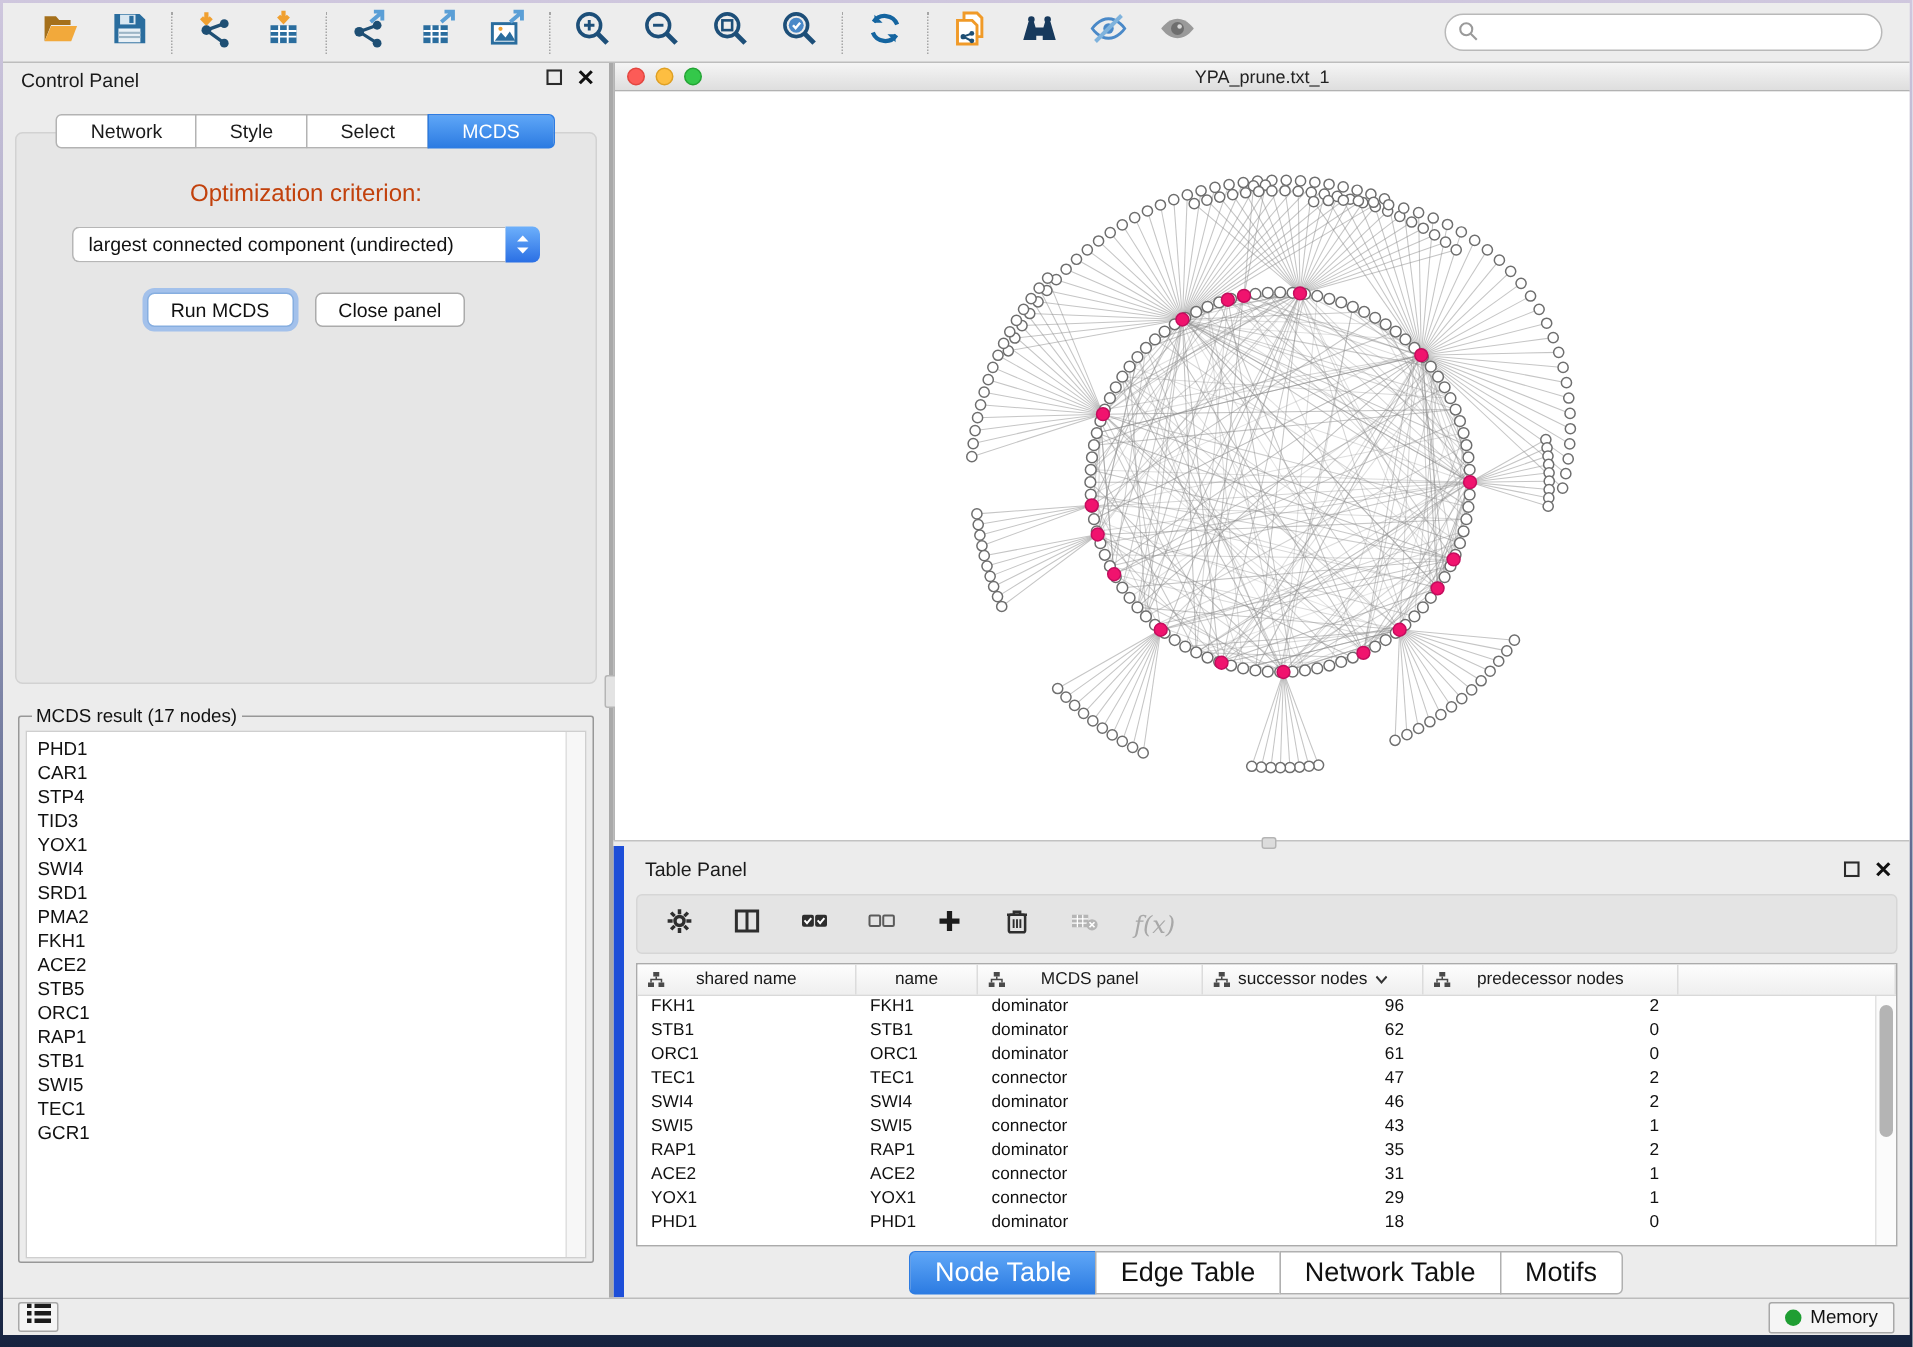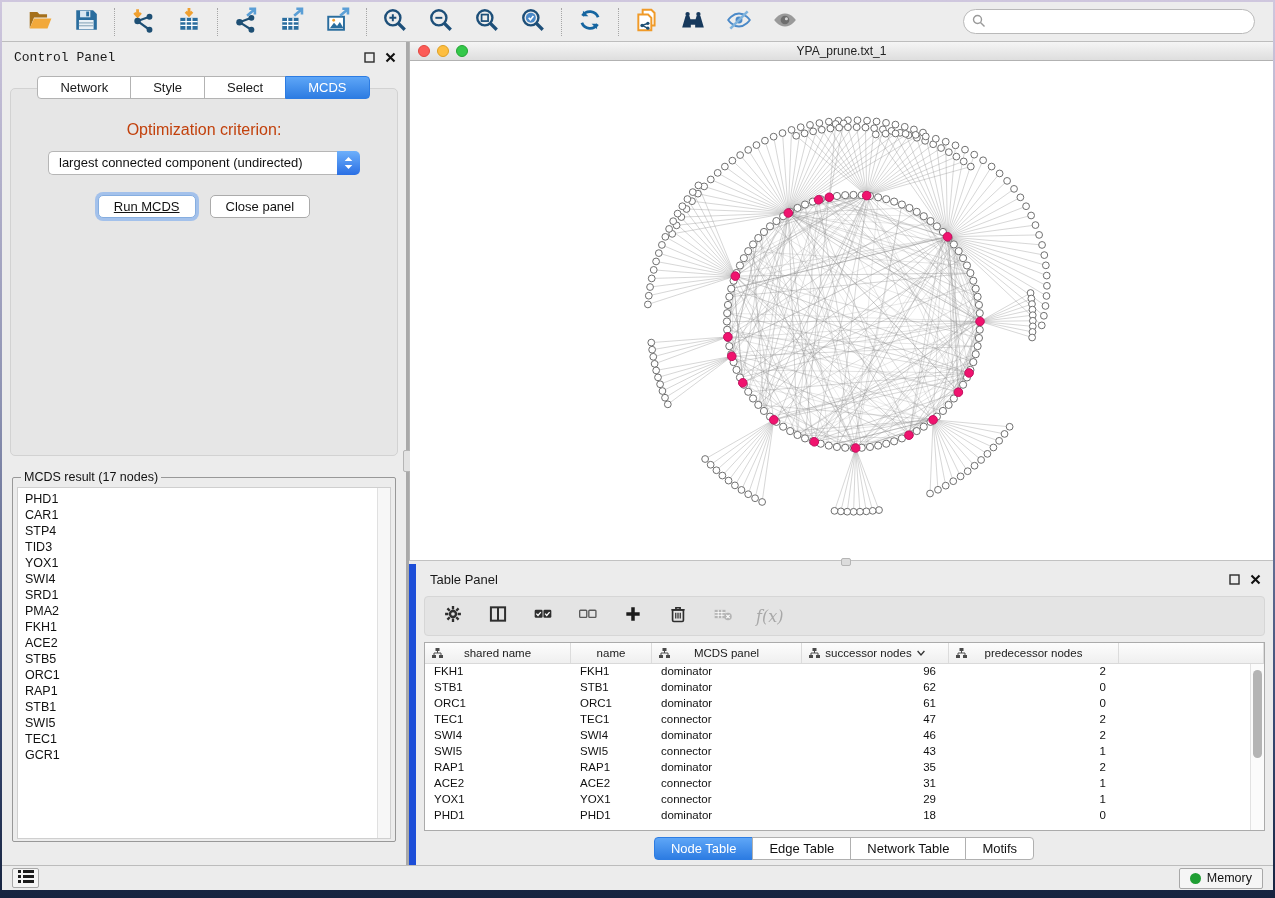--- a/index.html
+++ b/index.html
@@ -15,38 +15,38 @@
   .tb-btn svg { width:26px; height:26px; }
   .search-wrap { margin-left:auto; margin-right:8px; position:relative; }
   .search-input { width:292px; height:25px; border:1px solid #b9b9b9; border-radius:13px; background:#fff; padding:0 10px 0 28px; font-size:13px; outline:none; }
   .search-icon-glyph { position:absolute; left:9px; top:5px; width:14px; height:14px; }
 
   
   .workspace { flex:1 1 auto; display:flex; min-height:0; }
 
   
   .control-panel { width:404px; flex:0 0 404px; background:#ececec; display:flex; flex-direction:column; position:relative; }
-  .cp-title-row { height:26px; display:flex; align-items:center; padding:4px 10px 0 12px;font-family:Liberation Mono, monospace; }
+  .cp-title-row { height:26px; display:flex; align-items:flex-start; padding:4px 10px 0 12px; }
   .panel-title { font-size:13px; color:#1a1a1a; }
   .panel-icons { margin-left:auto; display:flex; gap:10px; align-items:center; }
   .float-btn svg,.close-btn svg { width:11px; height:11px; display:block; }
   .cp-tabs { display:flex; justify-content:center; margin-top:8px; position:relative; z-index:2; }
   .cp-tab { background:#fff; border:1px solid #b3b3b3; margin-left:-1px; padding:3px 22px; font-size:13px; color:#1a1a1a; }
   .cp-tab:first-child { border-radius:4px 0 0 4px; }
   .cp-tab:last-child { border-radius:0 4px 4px 0; }
   .cp-tab.active { background:linear-gradient(#5ea6f7,#2d7ce2); border-color:#2d7ce2; color:#fff; }
   .cp-content { margin:-11px 8px 0 8px; border:1px solid #d2d2d2; border-radius:5px; background:#e6e6e6; height:368px; padding-top:32px; text-align:center; }
   .criterion-label { font-size:16px; color:#c2410c; margin-bottom:12px; }
   .combo { display:flex; width:312px; margin:0 auto 20px auto; height:24px; }
   .combo-text { flex:1; background:#fff; border:1px solid #b6b6b6; border-right:none; border-radius:5px 0 0 5px; font-size:13px; text-align:left; padding:3px 0 0 10px; color:#111; white-space:nowrap; }
   .combo-btn { width:23px; background:linear-gradient(#6db0fb,#2a6fe4); border-radius:0 5px 5px 0; display:flex; flex-direction:column; align-items:center; justify-content:center; gap:2px; }
   .combo-btn svg { width:9px; height:6px; display:block; }
   .btn-row { display:flex; justify-content:center; gap:14px; }
   .btn { background:#fff; border:1px solid #ababab; border-radius:5px; font-size:13px; padding:3px 15px; color:#111; }
-  .btn.focused { border-color:#86aee0; box-shadow:0 0 0 3px rgba(108,162,238,.55);text-decoration:underline; }
+  .btn.focused { border-color:#86aee0; box-shadow:0 0 0 3px rgba(108,162,238,.55); }
   .mcds-fieldset { margin:14px 10px 0 10px; border:1px solid #989898; border-radius:2px; padding:3px 4px 4px 4px; height:372px; }
   .mcds-fieldset legend { font-size:12.5px; padding:0 3px; margin-left:4px; color:#111; }
   .mcds-list { background:#fff; border:1px solid #cfcfcf; height:352px; position:relative; overflow:hidden; padding:3px 0 0 7px; }
   .mcds-item { font-size:12.5px; line-height:16px; color:#111; }
   .mcds-scroll { position:absolute; right:0; top:0; bottom:0; width:13px; background:#f7f7f7; border-left:1px solid #e0e0e0; }
 
   
   .vsplit { width:3px; flex:0 0 3px; background:#a9a9a9; position:relative; }
   .vsplit-handle { position:absolute; left:-3px; top:408px; width:9px; height:22px; background:#e3e3e3; border:1px solid #b5b5b5; border-radius:2px; }
 
@@ -78,21 +78,21 @@
   .nt-header { display:flex; height:21px; background:linear-gradient(#fdfdfd,#efefef); border-bottom:1px solid #d9d9d9; }
   .nt-hcell { display:flex; align-items:center; justify-content:center; gap:5px; border-right:1px solid #dcdcdc; font-size:11.5px; color:#1a1a1a; position:relative; }
   .nt-hcell .tree-ico { position:absolute; left:7px; top:5px; }
   .nt-row { display:flex; height:16px; }
   .nt-cell { font-size:11.5px; color:#111; padding:1px 8px 0 9px; white-space:nowrap; overflow:hidden; }
   .nt-cell.num { text-align:right; padding-right:13px; }
   .nt-scroll { position:absolute; top:21px; right:0; bottom:0; width:14px; background:#fbfbfb; border-left:1px solid #e2e2e2; }
   .nt-thumb { position:absolute; top:6px; left:2px; width:9px; height:88px; background:#b4b4b4; border-radius:5px; }
   .tp-tabs { height:34px; display:flex; align-items:center; justify-content:center; flex:0 0 34px; }
   .seg { display:flex; }
-  .seg-tab { background:#fff; border:1px solid #b0b0b0; margin-left:-1px; padding:3px 16px; font-size:13px; color:#111; }
+  .seg-tab { background:#fff; border:1px solid #b0b0b0; margin-left:-1px; padding:3px 16px; font-size:18px; color:#111; }
   .seg-tab:first-child { border-radius:4px 0 0 4px; }
   .seg-tab:last-child { border-radius:0 4px 4px 0; }
   .seg-tab.active { background:linear-gradient(#5ea6f7,#2d7ce2); border-color:#2d7ce2; color:#fff; }
 
   
   .status-bar { height:25px; flex:0 0 25px; background:#ececec; border-top:1px solid #bcbcbc; display:flex; align-items:center; padding:0 10px; }
   .list-btn { width:27px; height:20px; background:#f5f5f5; border:1px solid #a8a8a8; border-radius:2px; display:flex; align-items:center; justify-content:center; }
   .memory-btn { margin-left:auto; height:21px; background:#f5f5f5; border:1px solid #a8a8a8; border-radius:2px; display:flex; align-items:center; gap:6px; padding:0 10px; font-size:12.5px; color:#111; }
   .mem-dot { width:11px; height:11px; border-radius:50%; background:#1f9e33; }
 </style>

